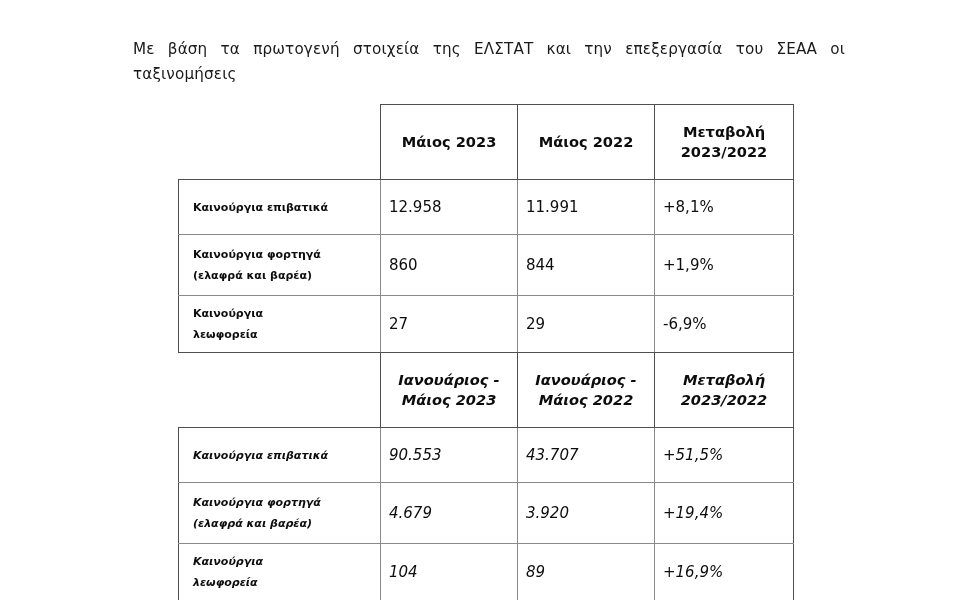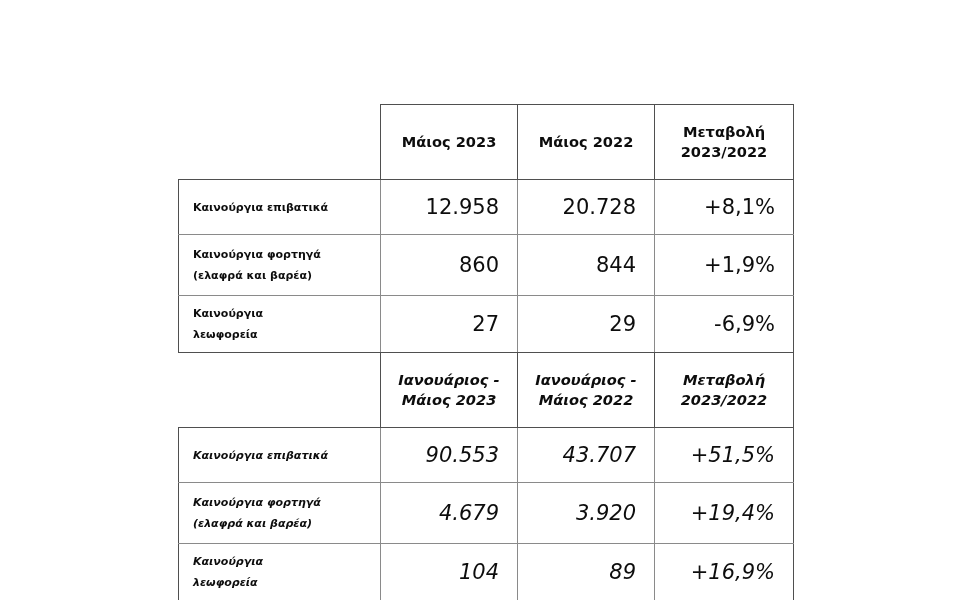--- a/index.html
+++ b/index.html
@@ -104,37 +104,38 @@
     font-weight: bold;
     text-align: left;
     padding: 5px 8px 5px 14px;
     line-height: 21px;
     font-size: 11px;
   }
   td.label-cell .lbl-l1 { display: block; }
   td.label-cell .lbl-l2 { display: block; }
 
   td.num-cell {
-    text-align: right;
+    text-align: left;
     padding: 5px 18px 5px 8px;
     font-weight: 400;
-    font-size: 21px;
+    font-size: 15px;
     white-space: nowrap;
   }
 
   tr.row-h1 td { height: 44px; }
   tr.row-h2 td { height: 50px; }
   tr.row-h3 td { height: 46px; }
 </style>
 </head>
 <body>
 
 <div class="page">
 
   <p class="intro">
+    <span class="line-1">Με βάση τα πρωτογενή στοιχεία της ΕΛΣΤΑΤ και την επεξεργασία του ΣΕΑΑ οι ταξινομήσεις</span>
   </p>
 
   <div class="table-block" id="table-block-1">
     <table class="veh-table">
       <colgroup>
         <col class="c-label">
           <col class="c-num1">
           <col class="c-num2">
           <col class="c-chg">
       </colgroup>
@@ -152,21 +153,21 @@
             <span class="h-l2">2023/2022</span>
           </th>
         </tr>
       </thead>
       <tbody>
         <tr class="row-h1">
           <td class="label-cell">
             <span class="lbl-l1">Καινούργια επιβατικά</span>
           </td>
           <td class="num-cell">12.958</td>
-          <td class="num-cell">20.728</td>
+          <td class="num-cell">11.991</td>
           <td class="num-cell">+8,1%</td>
         </tr>
         <tr class="row-h2">
           <td class="label-cell">
             <span class="lbl-l1">Καινούργια φορτηγά</span>
             <span class="lbl-l2">(ελαφρά και βαρέα)</span>
           </td>
           <td class="num-cell">860</td>
           <td class="num-cell">844</td>
           <td class="num-cell">+1,9%</td>

